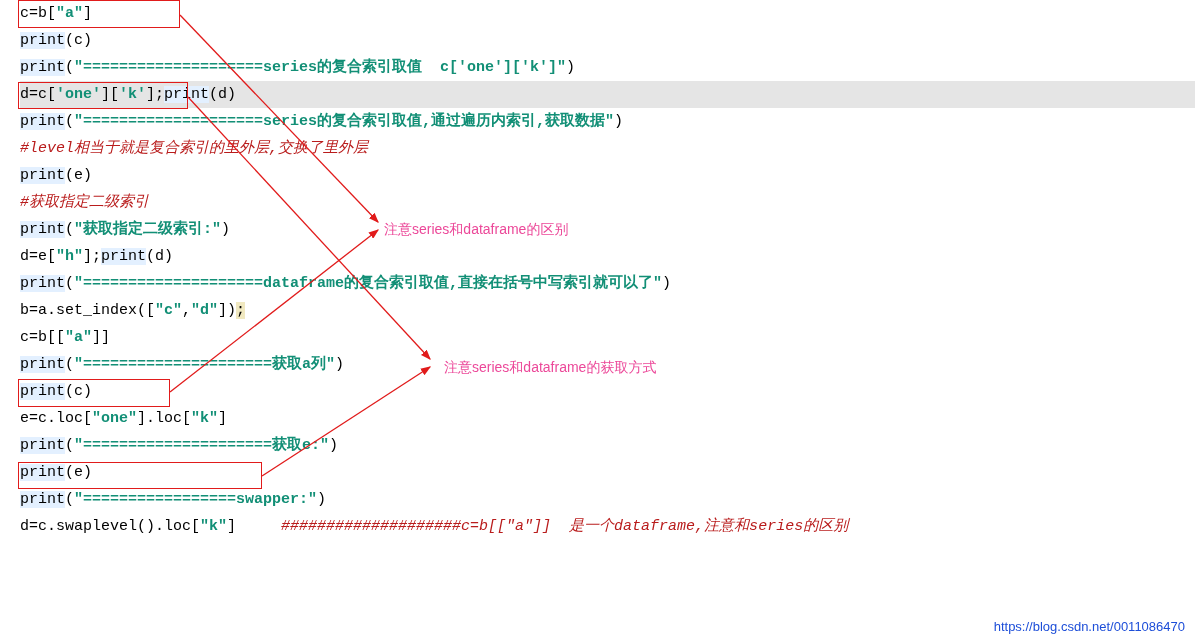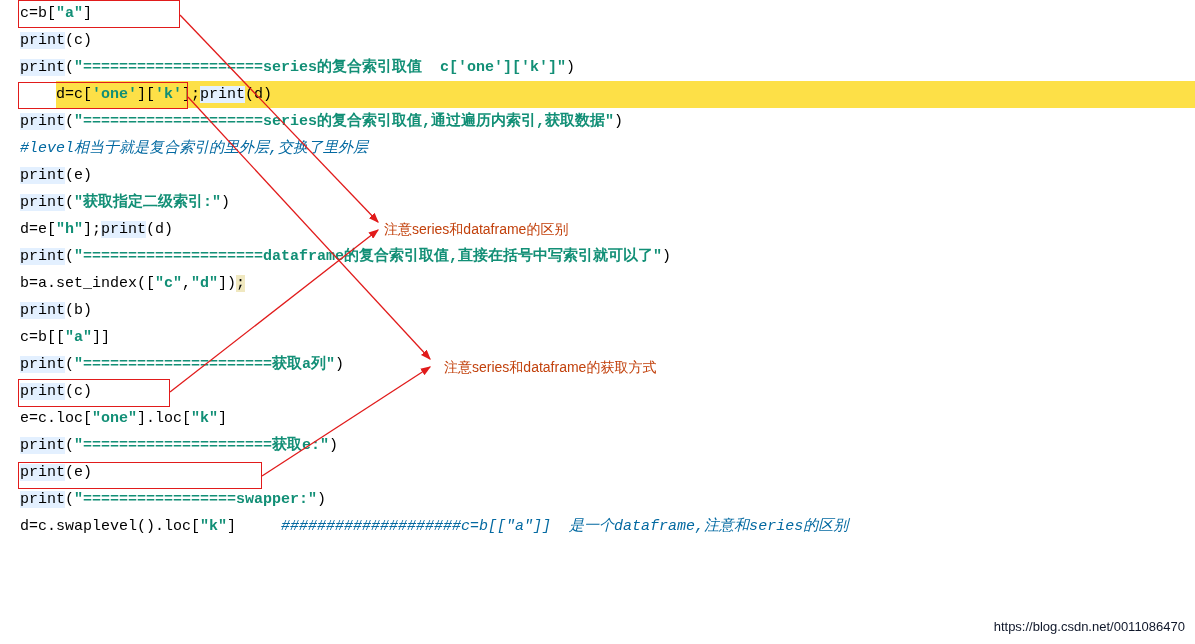--- a/index.html
+++ b/index.html
@@ -17,50 +17,49 @@
   }
   .editor {
     padding: 0 0 0 20px;
     position: relative;
   }
   .line {
     white-space: pre;
     height: 27px;
   }
   .highlight-line {
-    background: #fde047;
-    margin-left: 36px;
+    background: #e5e5e5;
   }
   .str { color: #128f76; font-weight: bold; }
-  .comment { color: #0369a1; font-style: italic; }
+  .comment { color: #b91c1c; font-style: italic; }
   .hl-print { background: #e3f0ff; color:#000; }
   
   .red-box {
     position: absolute;
     border: 1px solid #e11b1b;
     pointer-events: none;
   }
   svg.annotations {
     position: absolute;
     top: 0;
     left: 0;
     pointer-events: none;
   }
   .red-text {
     position: absolute;
-    color: #c2410c;
+    color: #ec4899;
     font-family: "Microsoft YaHei", sans-serif;
     font-size: 14px;
     white-space: nowrap;
   }
   .watermark {
     position: absolute;
     bottom: 4px;
     right: 10px;
-    color: #0f172a;
+    color: #1d4ed8;
     font-size: 13px;
     font-family: sans-serif;
   }
 </style>
 </head>
 <body>
 
 <div class="editor">
 
 <div class="line"><span>c=b[</span><span class="str">"a"</span><span>]</span></div>
@@ -71,30 +70,30 @@
 
 <div class="line highlight-line"><span>d=c[</span><span class="str">'one'</span><span>][</span><span class="str">'k'</span><span>];</span><span class="hl-print">print</span><span>(d)</span></div>
 
 <div class="line"><span class="hl-print">print</span><span>(</span><span class="str">"====================series的复合索引取值,通过遍历内索引,获取数据"</span><span>)</span></div>
 
 <div class="line"><span class="comment">#level相当于就是复合索引的里外层,交换了里外层</span></div>
 
 
 <div class="line"><span class="hl-print">print</span><span>(e)</span></div>
 
+<div class="line"><span class="comment">#获取指定二级索引</span></div>
 
 <div class="line"><span class="hl-print">print</span><span>(</span><span class="str">"获取指定二级索引:"</span><span>)</span></div>
 
 <div class="line"><span>d=e[</span><span class="str">"h"</span><span>];</span><span class="hl-print">print</span><span>(d)</span></div>
 
 <div class="line"><span class="hl-print">print</span><span>(</span><span class="str">"====================dataframe的复合索引取值,直接在括号中写索引就可以了"</span><span>)</span></div>
 
 <div class="line"><span>b=a.set_index([</span><span class="str">"c"</span><span>,</span><span class="str">"d"</span><span>])</span><span style="background:#f0e8c0">;</span></div>
 
-<div class="line"><span class="hl-print">print</span><span>(b)</span></div>
 
 <div class="line"><span>c=b[[</span><span class="str">"a"</span><span>]]</span></div>
 
 <div class="line"><span class="hl-print">print</span><span>(</span><span class="str">"=====================获取a列"</span><span>)</span></div>
 
 <div class="line"><span class="hl-print">print</span><span>(c)</span></div>
 
 <div class="line"><span>e=c.loc[</span><span class="str">"one"</span><span>].loc[</span><span class="str">"k"</span><span>]</span></div>
 
 <div class="line"><span class="hl-print">print</span><span>(</span><span class="str">"=====================获取e:"</span><span>)</span></div>

